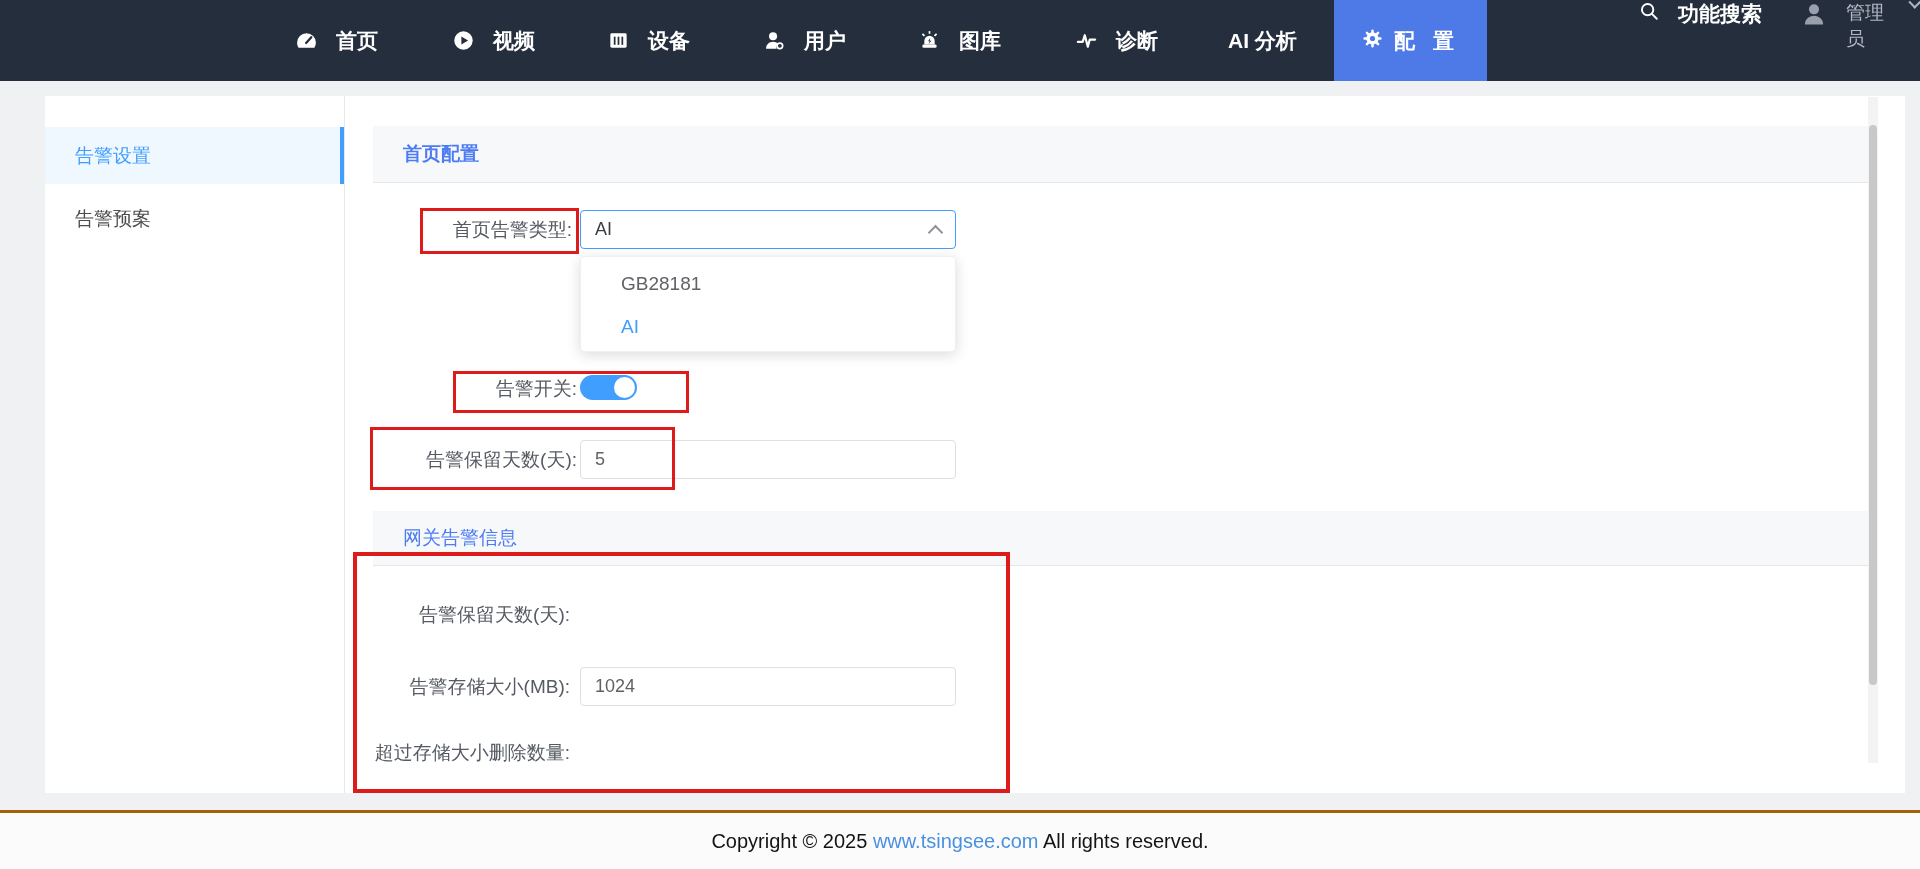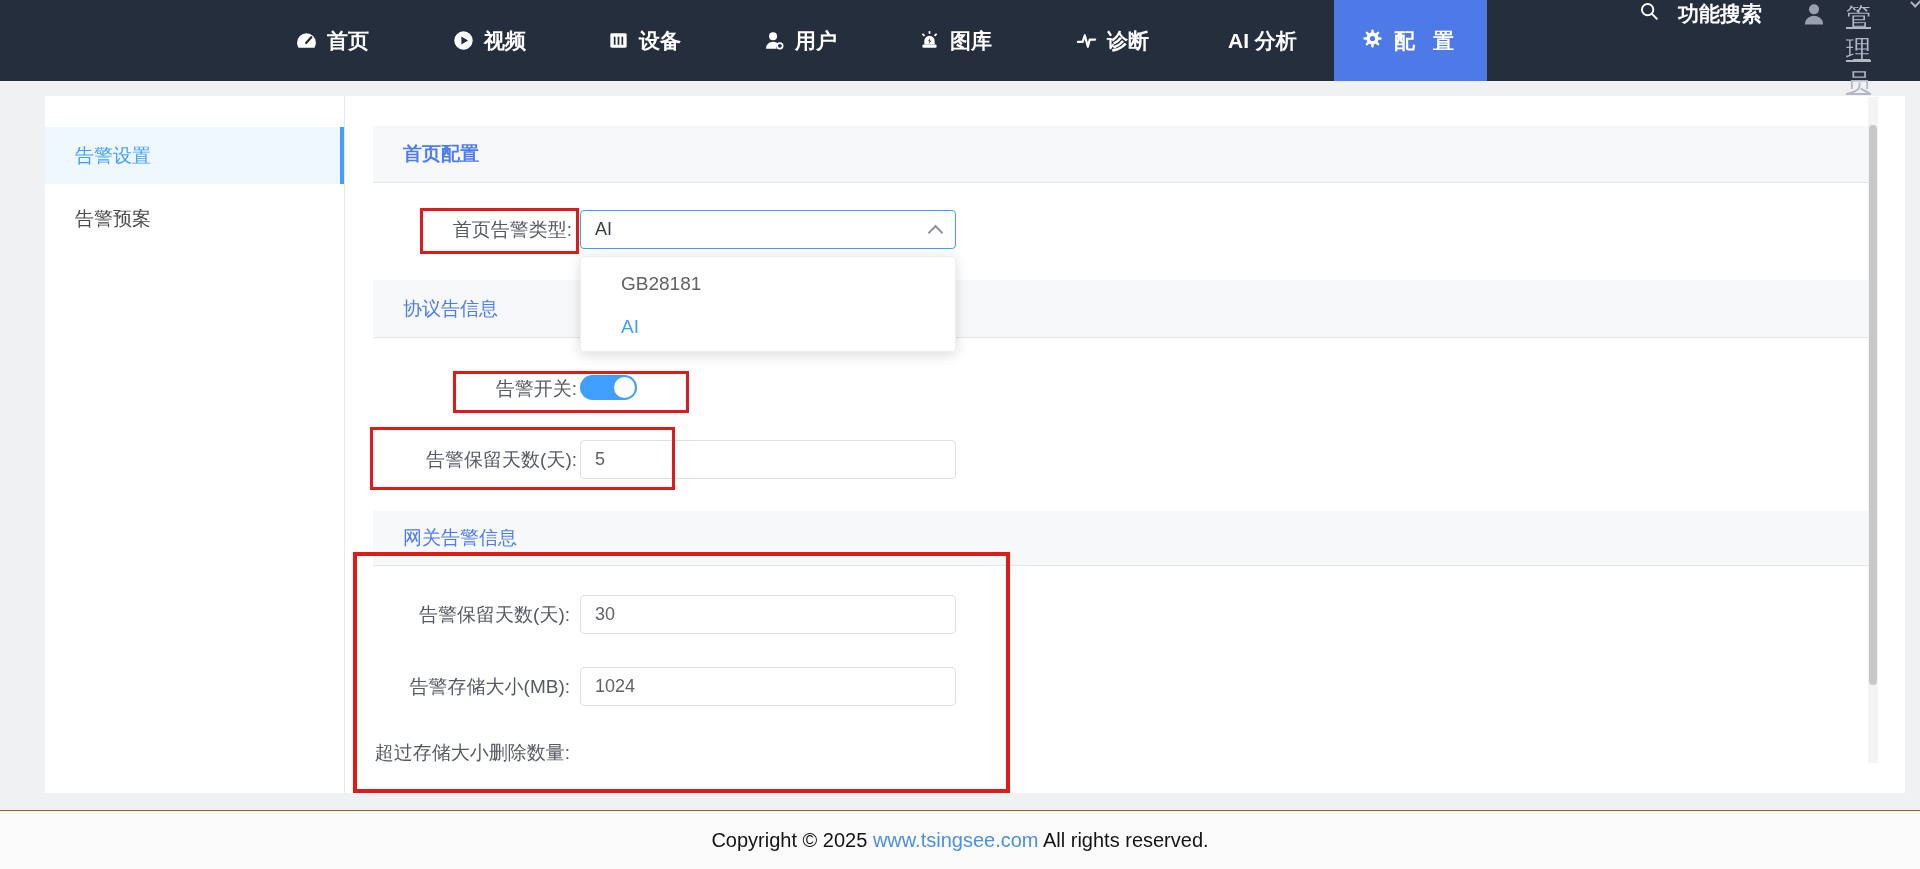--- a/index.html
+++ b/index.html
@@ -4,29 +4,29 @@
 <style>
   html,body{margin:0;padding:0;background:#f0f1f2;font-family:"Liberation Sans","DejaVu Sans",sans-serif;}
   .stage{position:relative;width:1920px;height:869px;overflow:hidden;background:#f0f1f2;}
 
   
   .navbar{position:absolute;left:0;top:0;width:1920px;height:81px;background:#252e3d;}
   .logo-wrap{position:absolute;left:44px;top:0;height:81px;display:flex;align-items:baseline;color:#fff;}
   .logo{font-size:34px;font-weight:500;letter-spacing:.5px;line-height:81px;}
   .logo-reg{font-size:14px;margin-left:10px;color:#e3e7ec;position:relative;top:-9px;}
   .logo-ver{font-size:17px;margin-left:5px;color:#e3e7ec;}
-  .nav-item{position:absolute;top:0;height:81px;display:flex;align-items:center;gap:9px;
+  .nav-item{position:absolute;top:0;height:81px;display:flex;align-items:center;gap:18px;
             color:#fff;font-size:21px;font-weight:bold;cursor:pointer;white-space:nowrap;}
   .nav-item svg{display:block;}
   .nav-tab-active{position:absolute;top:0;left:1334px;width:153px;height:81px;background:#4e7ae8;
             display:flex;align-items:center;justify-content:center;gap:10px;color:#fff;
             font-size:21px;font-weight:bold;letter-spacing:6px;cursor:pointer;}
   .nav-right{position:absolute;top:0;height:81px;display:flex;gap:18px;color:#fff;
             font-size:21px;font-weight:bold;cursor:pointer;}
-  .nav-user{font-weight:normal;color:#b3b9c3;font-size:25px;text-decoration:underline;}
+  .nav-user{font-weight:normal;color:#b3b9c3;font-size:19px;}
   .chev-down{width:9px;height:9px;border-right:2px solid #aeb4bf;border-bottom:2px solid #aeb4bf;
             transform:rotate(45deg);margin-left:4px;margin-top:-4px;}
 
   
   .panel{position:absolute;left:45px;top:96px;width:1860px;height:697px;background:#ffffff;}
   .side-divider{position:absolute;left:299px;top:0;width:1px;height:697px;background:#e8e8e8;}
   .side-item{position:absolute;left:0;width:299px;cursor:pointer;font-size:19px;color:#4d4d4d;
             display:flex;align-items:center;padding-left:30px;box-sizing:border-box;text-align:center;}
   .side-item.active{background:#f0f8ff;color:#409eff;border-right:4px solid #409eff;}
 
@@ -54,21 +54,21 @@
   .clip{position:absolute;overflow:hidden;}
 
   .red-box{position:absolute;border:3px solid #dd1b1b;z-index:70;pointer-events:none;}
   .red-box.thick{border-width:4px;}
 
   .scrollbar-track{position:absolute;left:1823px;top:1px;width:10px;height:666px;background:#f3f3f3;}
   .scrollbar-thumb{position:absolute;left:1px;top:28px;width:8px;height:560px;background:#c8c8c8;border-radius:4px;cursor:pointer;}
 
   
   .footer-bar{position:absolute;left:0;top:810px;width:1920px;height:59px;background:#fbfbfb;
-            border-top:1px solid #a16207;display:flex;align-items:center;justify-content:center;
+            border-top:3px solid #a16207;display:flex;align-items:center;justify-content:center;
             font-size:20px;color:#141414;box-sizing:border-box;}
   .footer-link{color:#4a90e2;cursor:pointer;white-space:pre;}
   .footer-text{white-space:pre;}
 </style>
 </head>
 <body>
 
 <div class="stage">
 
   <div class="navbar">
@@ -193,38 +193,34 @@
     <div class="select-box" style="top:114px;">
       <span>AI</span>
       <span class="caret-up"></span>
     </div>
 
     <div class="dropdown">
       <div class="dd-item">GB28181</div>
       <div class="dd-item selected">AI</div>
     </div>
 
-    <div class="section-bar" style="top:184px;height:58px;">
-      <span>协议告信息</span>
-    </div>
 
     <div class="form-label" style="left:290px;width:242px;top:273px;">告警开关:</div>
     <div class="toggle" style="top:279px;">
       <span class="knob"></span>
     </div>
 
     <div class="form-label" style="left:290px;width:242px;top:344px;">告警保留天数(天):</div>
     <input class="text-input" style="top: 344px;" value="5">
 
     <div class="section-bar" style="top:415px;height:55px;">
       <span>网关告警信息</span>
     </div>
 
     <div class="form-label" style="left:283px;width:242px;top:499px;">告警保留天数(天):</div>
-    <input class="text-input" style="top: 499px;" value="30">
 
     <div class="form-label" style="left:283px;width:242px;top:571px;">告警存储大小(MB):</div>
     <input class="text-input" style="top: 571px;" value="1024">
 
     <div class="form-label" style="left:283px;width:242px;top:637px;">超过存储大小删除数量:</div>
 
     <div class="scrollbar-track">
       <div class="scrollbar-thumb"></div>
     </div>
   </div>

